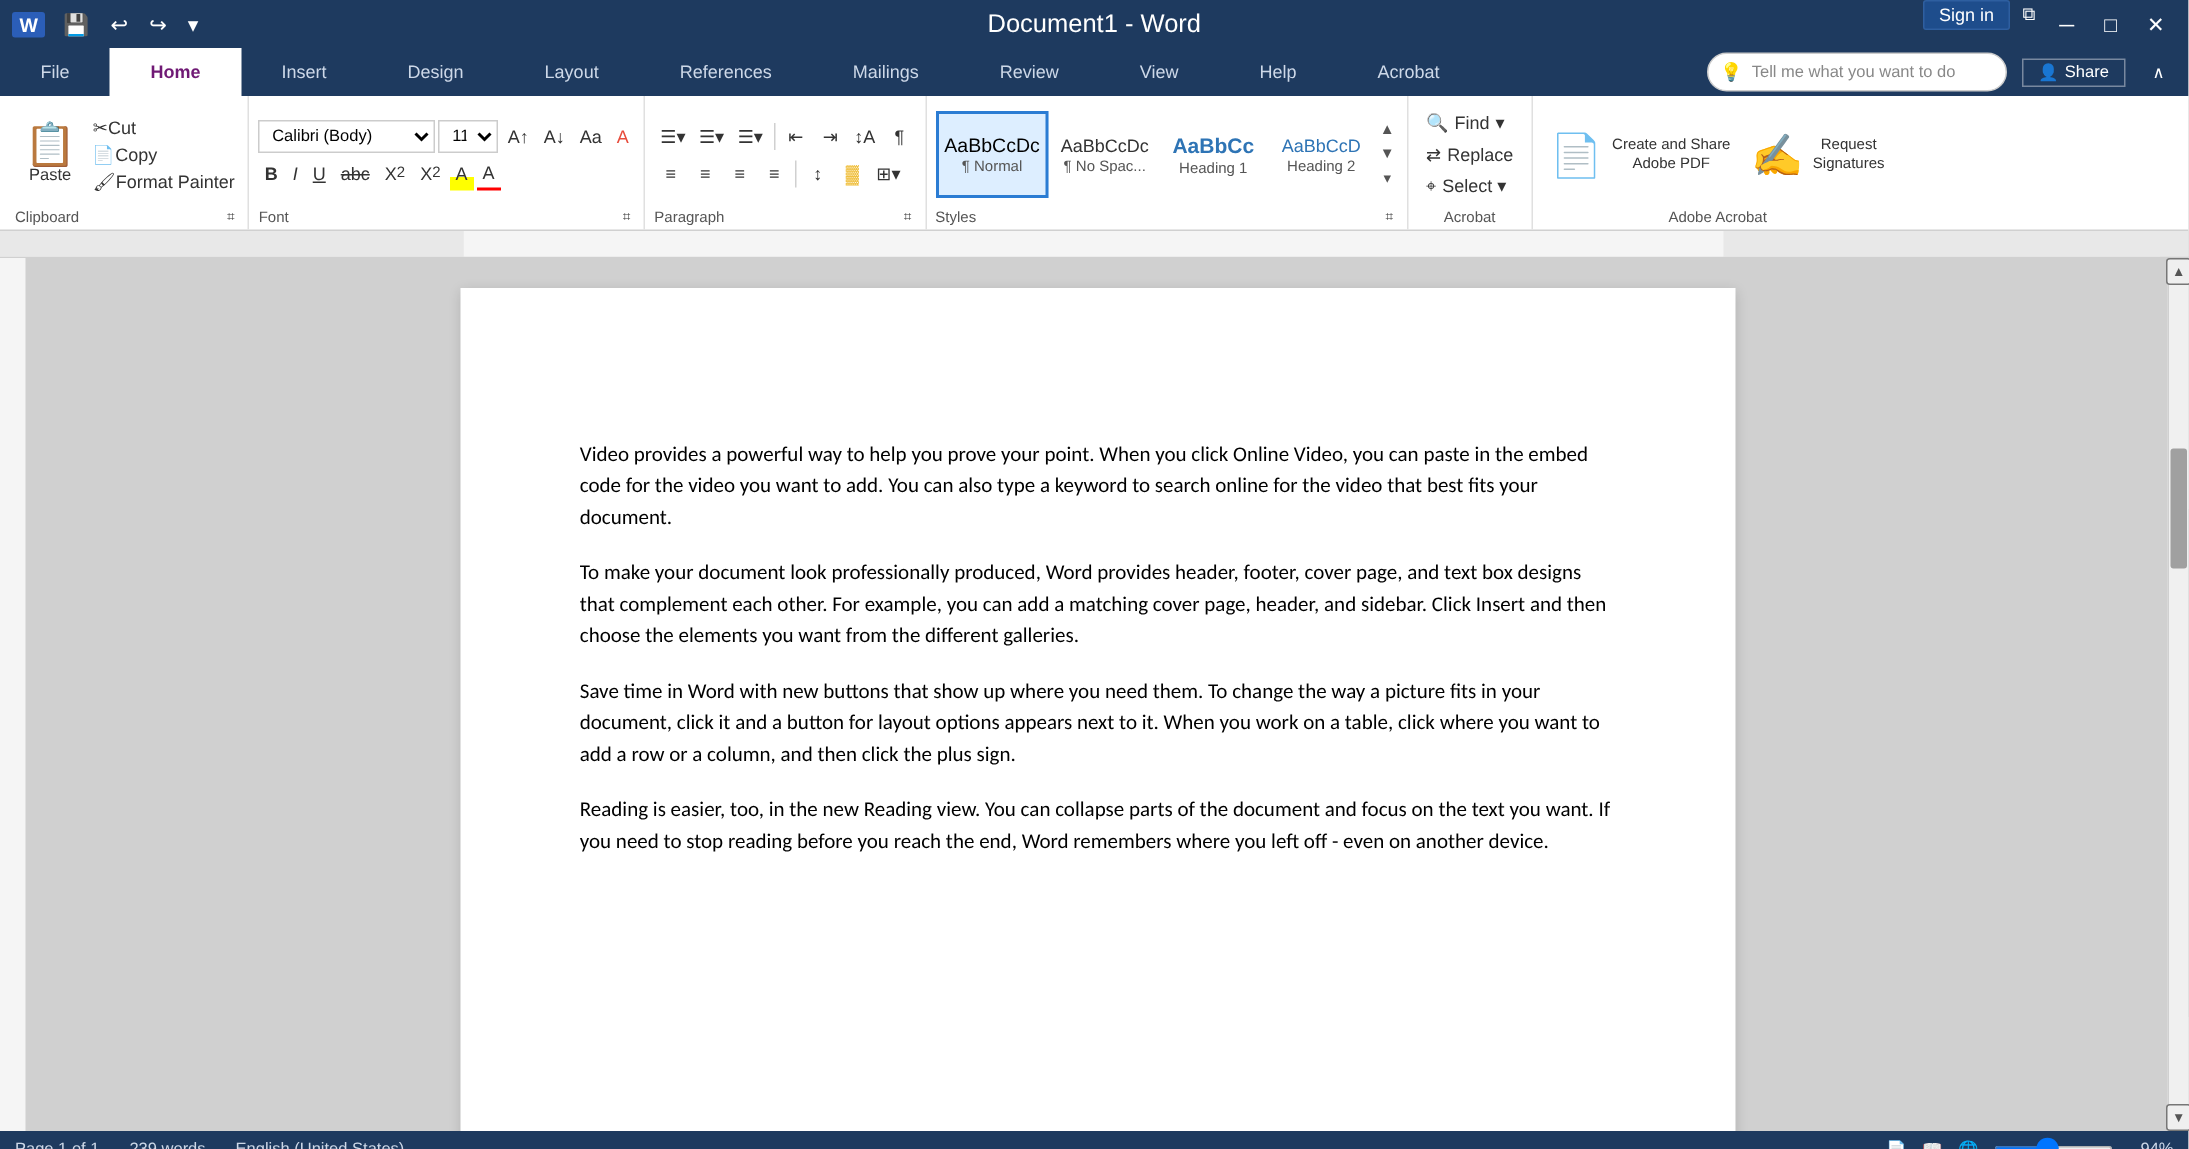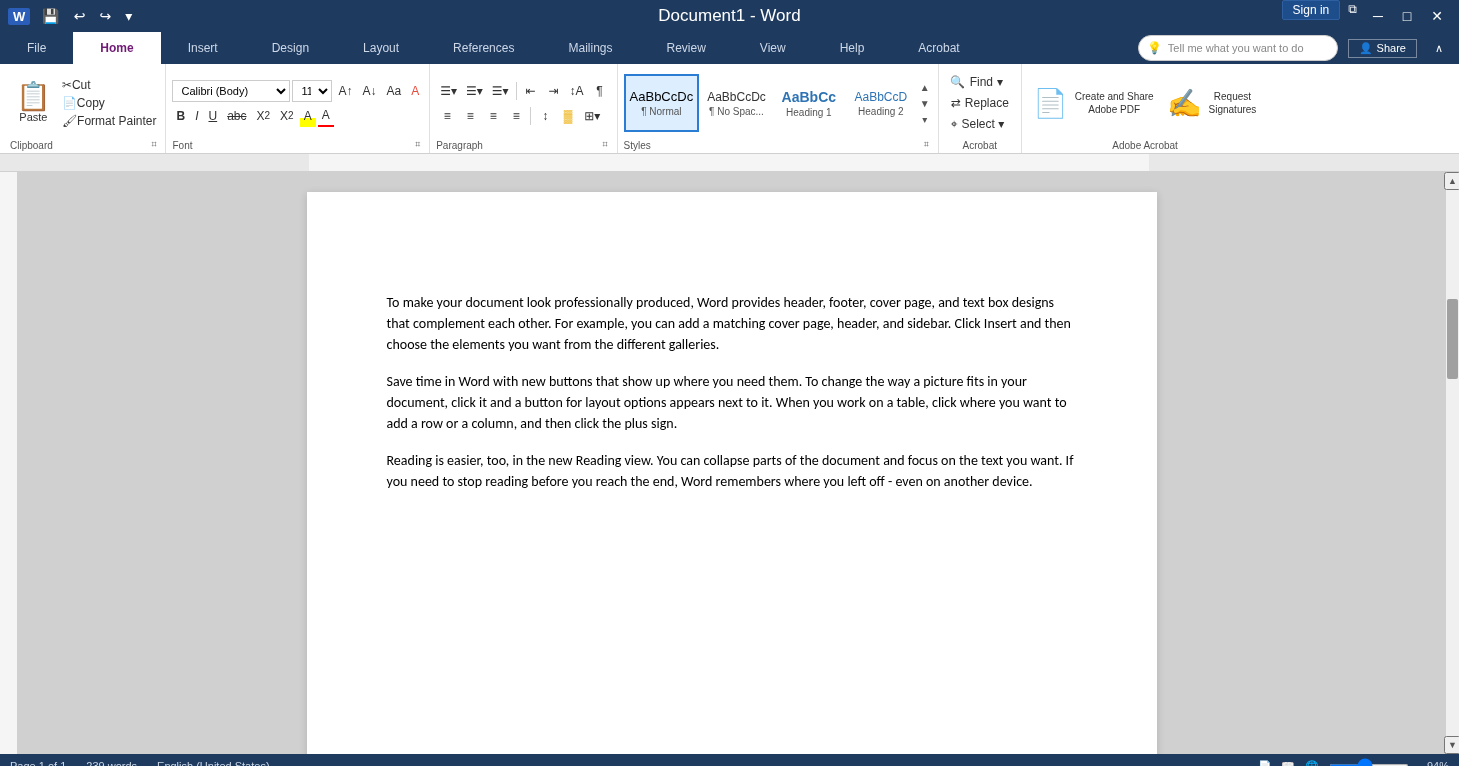--- a/index.html
+++ b/index.html
@@ -527,20 +527,21 @@
     </svg>
   </div>
 </div>
 
 <div class="main-area">
 
   <div class="left-ruler"></div>
 
   <div class="doc-area">
     <div class="document-page">
+      <p class="doc-paragraph">Video provides a powerful way to help you prove your point. When you click Online Video, you can paste in the embed code for the video you want to add. You can also type a keyword to search online for the video that best fits your document.</p>
       <p class="doc-paragraph">To make your document look professionally produced, Word provides header, footer, cover page, and text box designs that complement each other. For example, you can add a matching cover page, header, and sidebar. Click Insert and then choose the elements you want from the different galleries.</p>
       <p class="doc-paragraph">Save time in Word with new buttons that show up where you need them. To change the way a picture fits in your document, click it and a button for layout options appears next to it. When you work on a table, click where you want to add a row or a column, and then click the plus sign.</p>
       <p class="doc-paragraph">Reading is easier, too, in the new Reading view. You can collapse parts of the document and focus on the text you want. If you need to stop reading before you reach the end, Word remembers where you left off - even on another device.</p>
     </div>
   </div>
 
   <div class="right-scrollbar">
     <button class="scroll-arrow">▲</button>
     <div class="scroll-track">
       <div class="scroll-thumb"></div>

